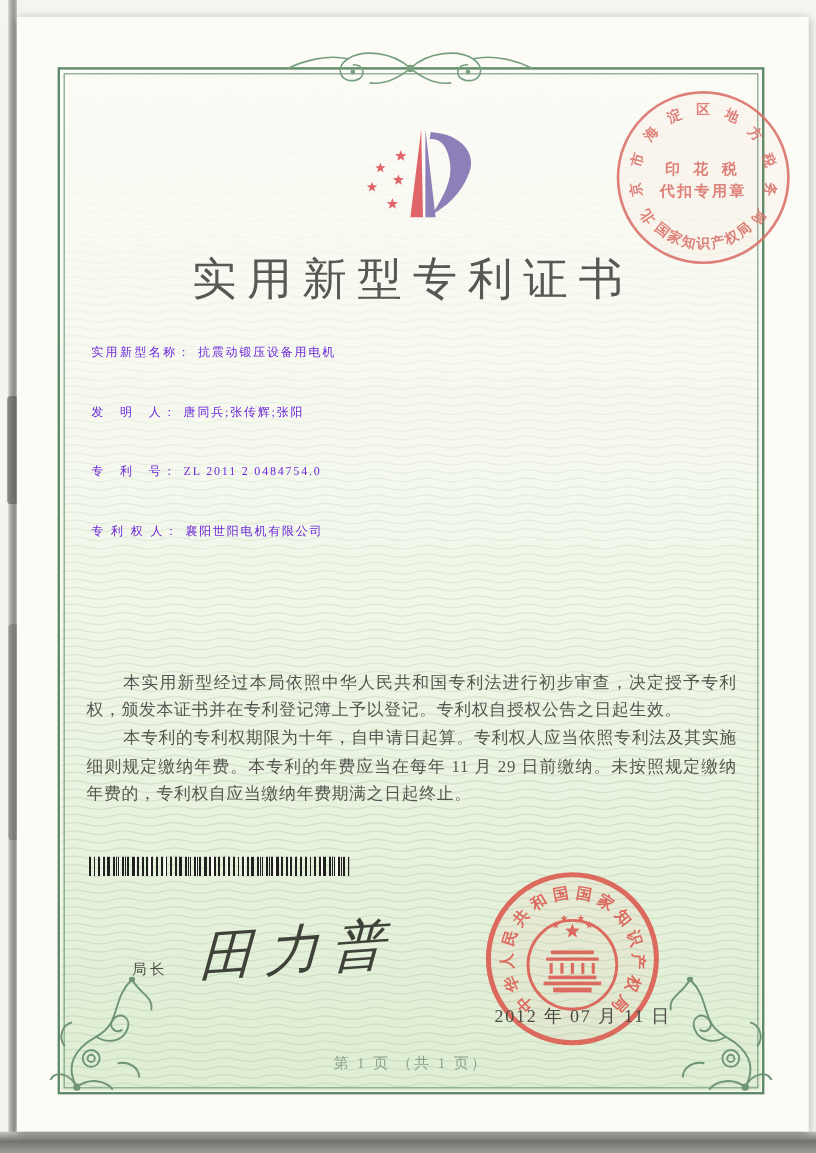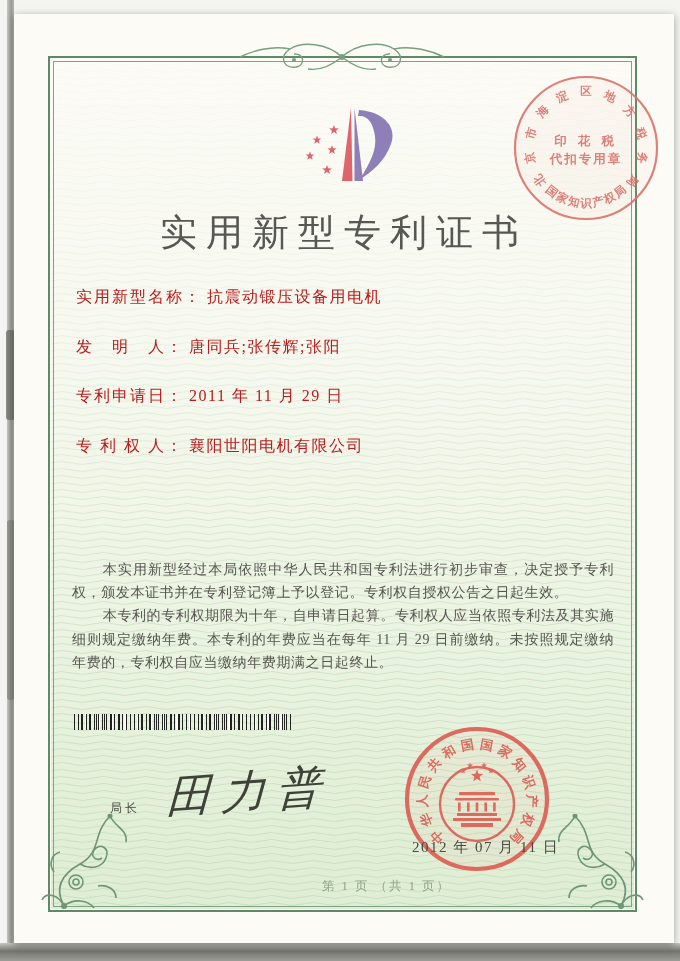--- a/index.html
+++ b/index.html
@@ -40,21 +40,21 @@
 
   .logo { position:absolute; left:268px; top:74px; }
 
   .tax-stamp { position:absolute; left:494px; top:56px; opacity:.88; z-index:6; }
   .tax-stamp text { font-family:"Liberation Serif",serif; font-weight:bold; }
 
   .title { position:absolute; left:0; right:0; top:194px; text-align:center;
     font-size:37px; letter-spacing:9px; color:#575753; font-weight:400; }
 
   .fields { position:absolute; left:62px; top:273px; }
-  .field-row { height:21px; margin-bottom:28.5px; font-size:16px; color:#b91c1c; white-space:nowrap; }
+  .field-row { height:21px; margin-bottom:28.5px; font-size:10px; color:#6d28d9; white-space:nowrap; }
   .field-label { letter-spacing:2px; }
   .field-value { margin-left:5px; letter-spacing:1.5px; }
 
   .paragraphs { position:absolute; left:58px; top:544px; width:542px; }
   .paragraphs p { font-size:14px; line-height:23.2px; letter-spacing:.6px; color:#55554f;
     text-align:justify; text-indent:2.2em; }
 
   .barcode { position:absolute; left:60px; top:700px; width:217px; height:16px;
     background:
       repeating-linear-gradient(90deg,#21211f 0 1.5px,transparent 1.5px 4px),
@@ -63,21 +63,21 @@
 
   .sig-label { position:absolute; left:96px; top:786px; font-size:12px; letter-spacing:3px; color:#4c4c46; }
   .sig-name { position:absolute; left:152px; top:748px; font-size:45px; font-style:italic;
     letter-spacing:10px; color:#3f4239; transform:rotate(-4deg) skewX(-6deg); z-index:6; }
 
   .office-seal { position:absolute; left:386px; top:708px; opacity:.92; z-index:6; }
   .office-seal text { font-family:"Liberation Serif",serif; font-weight:bold; }
   .seal-date { position:absolute; left:398px; top:824px; font-size:15px; letter-spacing:1.5px; color:#4a4a44; z-index:7; }
 
   .footer { position:absolute; left:37px; width:583px; top:864px; text-align:center;
-    font-size:12.5px; letter-spacing:2px; color:#8fa18c;margin-left:44px; }
+    font-size:12.5px; letter-spacing:2px; color:#8fa18c; }
 </style>
 </head>
 <body>
 
 <div class="photo">
 
   <div class="binding-strip"></div>
   <div class="binding-blot1"></div>
   <div class="binding-blot2"></div>
   <div class="photo-bottom"></div>
@@ -175,21 +175,21 @@
       <div class="title">实用新型专利证书</div>
 
       <div class="fields">
         <div class="field-row">
           <span class="field-label">实用新型名称：</span><span class="field-value">抗震动锻压设备用电机</span>
         </div>
         <div class="field-row">
           <span class="field-label">发　明　人：</span><span class="field-value">唐同兵;张传辉;张阳</span>
         </div>
         <div class="field-row">
-          <span class="field-label">专利申请日：</span><span class="field-value">2011 年 11 月 29 日</span>
+          <span class="field-label">专　利　号：</span><span class="field-value">ZL 2011 2 0484754.0</span>
         </div>
         <div class="field-row">
           <span class="field-label">专 利 权 人：</span><span class="field-value">襄阳世阳电机有限公司</span>
         </div>
       </div>
 
       <div class="paragraphs">
         <p>本实用新型经过本局依照中华人民共和国专利法进行初步审查，决定授予专利权，颁发本证书并在专利登记簿上予以登记。专利权自授权公告之日起生效。</p>
         <p>本专利的专利权期限为十年，自申请日起算。专利权人应当依照专利法及其实施细则规定缴纳年费。本专利的年费应当在每年 11 月 29 日前缴纳。未按照规定缴纳年费的，专利权自应当缴纳年费期满之日起终止。</p>
       </div>

